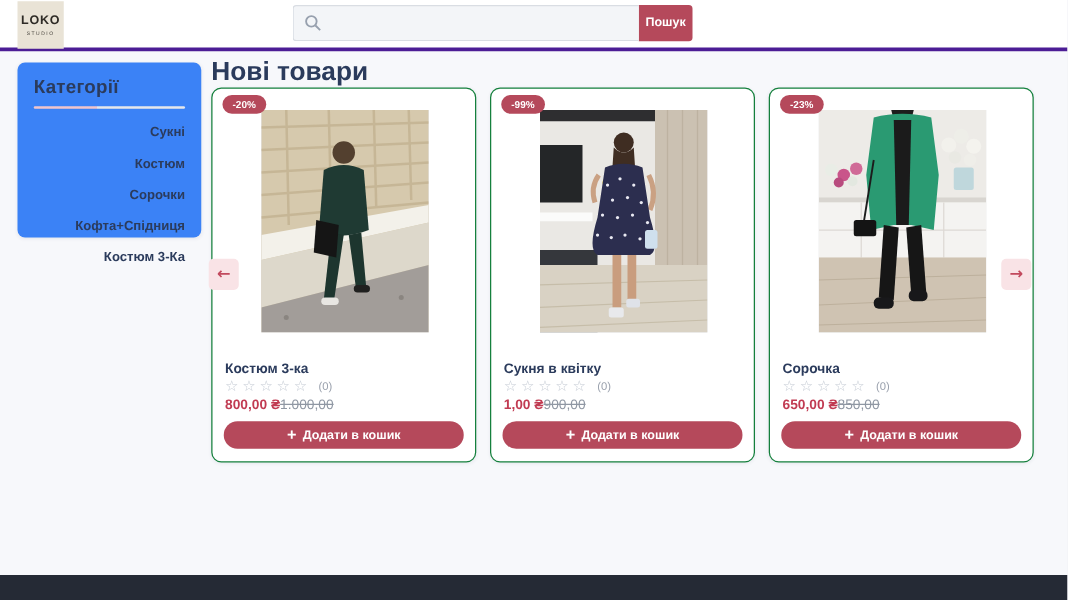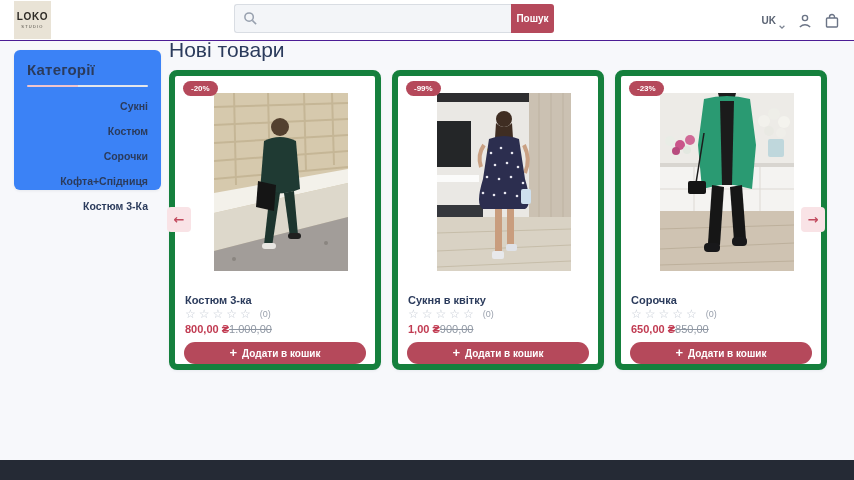--- a/index.html
+++ b/index.html
@@ -1,20 +1,20 @@
 <!DOCTYPE html>
 <html><head>
 <meta charset="utf-8">
 <style>
   * { margin:0; padding:0; box-sizing:border-box; }
   body { font-family:"Liberation Sans", sans-serif; background:#e9ebef; }
   .page { position:relative; width:854px; height:480px; background:#f7f8fb; overflow:hidden; }
 
   
-  .header { position:absolute; left:0; top:0; width:854px; height:41px; background:#ffffff; border-bottom:1px solid #4c1d95; z-index:5; }
+  .header { position:absolute; left:0; top:0; width:854px; height:41px; background:#ffffff; border-bottom:3px solid #4c1d95; z-index:5; }
   .logo { position:absolute; left:14px; top:1px; width:37px; height:38px; background:#e9e3d6; display:flex; flex-direction:column; align-items:center; justify-content:center; cursor:pointer; }
   .logo-main { font-size:10px; font-weight:bold; letter-spacing:0.6px; color:#2e2b26; line-height:10px; }
   .logo-sub { font-size:4px; letter-spacing:1.2px; color:#4a463f; margin-top:2px; }
   .search-wrap { position:absolute; left:234px; top:4px; width:320px; height:29px; display:flex; }
   .search-input-box { position:relative; flex:1; }
   .search-input { width:100%; height:29px; background:#f3f5f8; border:1px solid #d9dde3; border-right:none; border-radius:3px 0 0 3px; padding:0 8px 0 30px; font-size:12px; color:#40485a; outline:none; font-family:"Liberation Sans",sans-serif; }
   .search-icon { position:absolute; left:9px; top:7px; width:15px; height:15px; color:#97a0ae; pointer-events:none; }
   .search-btn { width:43px; height:29px; background:#b5495b; color:#ffffff; border:none; border-radius:0 3px 3px 0; font-size:10px; font-weight:bold; cursor:pointer; font-family:"Liberation Sans",sans-serif; }
   .header-right { position:absolute; right:14px; top:0; height:41px; display:flex; align-items:center; gap:11px; }
   .lang { display:flex; align-items:center; gap:2px; cursor:pointer; }
@@ -22,23 +22,23 @@
   .lang-caret { width:8px; height:8px; color:#7d8593; }
   .hicon { width:16px; height:16px; color:#6b7486; cursor:pointer; }
 
   
   .sidebar { position:absolute; left:14px; top:50px; width:147px; height:140px; background:#3b82f6; border-radius:6px; box-shadow:0 1px 3px rgba(40,50,80,.08); padding:11px 13px; z-index:2; }
   .sidebar-title { font-size:15px; font-weight:bold; color:#2b3b5c; letter-spacing:.2px; }
   .sidebar-divider { height:2px; margin-top:7px; background:linear-gradient(to right,#f1c5cc 0%,#f1c5cc 42%,#e5e7eb 42%,#e5e7eb 100%); border-radius:1px; }
   .sidebar-item { font-size:10.5px; font-weight:bold; color:#2b3b5c; margin-top:13px; cursor:pointer; white-space:nowrap;text-align:right; }
 
   
-  .page-title { position:absolute; left:169px; top:38px; font-size:21px; font-weight:normal; color:#2b3b5c; z-index:2; }
+  .page-title { position:absolute; left:169px; top:46px; font-size:21px; font-weight:bold; color:#2b3b5c; z-index:2; }
   .cards { position:absolute; left:169px; top:70px; display:flex; gap:11px; z-index:2; }
-  .card { position:relative; width:212px; height:300px; background:#ffffff; border:6px solid #15803d; border-radius:8px; box-shadow:0 1px 3px rgba(40,50,80,.07); }
+  .card { position:relative; width:212px; height:300px; background:#ffffff; border:1px solid #15803d; border-radius:8px; box-shadow:0 1px 3px rgba(40,50,80,.07); }
   .badge { position:absolute; left:8px; top:5px; background:#b5495b; color:#ffffff; font-size:8px; font-weight:bold; padding:3px 8px; border-radius:9px; z-index:3; }
   .photo { position:absolute; left:39px; top:17px; width:134px; height:178px; overflow:hidden; background:#ddd; }
   .photo svg { display:block; }
   .card-title { position:absolute; left:10px; top:218px; font-size:11px; font-weight:bold; color:#2b3b5c; }
   .stars-row { position:absolute; left:10px; top:232px; display:flex; align-items:center; gap:6px; }
   .stars { font-size:12px; color:#c6ccd5; letter-spacing:3px; line-height:12px; }
   .rating-count { font-size:9px; color:#9aa1ad; }
   .price-row { position:absolute; left:10px; top:247px; display:flex; align-items:baseline; gap:0; }
   .price { font-size:11px; font-weight:bold; color:#c13b52; }
   .old-price { font-size:11px; color:#8f97a3; text-decoration:line-through; }
@@ -69,42 +69,20 @@
           <svg width="15" height="15" viewBox="0 0 16 16" fill="none" stroke="currentColor" stroke-width="1.6">
               <circle cx="6.5" cy="6.5" r="4.5"></circle>
               <line x1="10" y1="10" x2="14" y2="14"></line>
             </svg>
         </span>
         <input class="search-input" type="text" placeholder="" style="">
       </div>
       <button class="search-btn">Пошук</button>
     </div>
 
-    <div class="header-right">
-      <div class="lang">
-        <span class="lang-label">UK</span>
-        <span class="lang-caret">
-          <svg width="8" height="8" viewBox="0 0 10 10" fill="none" stroke="currentColor" stroke-width="1.6">
-              <polyline points="2,3.5 5,6.5 8,3.5"></polyline>
-            </svg>
-        </span>
-      </div>
-      <span class="hicon">
-        <svg width="16" height="16" viewBox="0 0 16 16" fill="none" stroke="currentColor" stroke-width="1.4">
-            <circle cx="8" cy="5" r="2.6"></circle>
-            <path d="M2.8,14 Q8,9.5 13.2,14"></path>
-          </svg>
-      </span>
-      <span class="hicon">
-        <svg width="16" height="16" viewBox="0 0 16 16" fill="none" stroke="currentColor" stroke-width="1.4">
-            <rect x="2.5" y="5" width="11" height="9" rx="1"></rect>
-            <path d="M5.5,5 V4 a2.5,2.5 0 0 1 5,0 V5"></path>
-          </svg>
-      </span>
-    </div>
   </div>
 
   <div class="sidebar">
     <div class="sidebar-title">Категорії</div>
     <div class="sidebar-divider"></div>
     <div class="sidebar-item">Сукні</div>
     <div class="sidebar-item">Костюм</div>
     <div class="sidebar-item">Сорочки</div>
     <div class="sidebar-item">Кофта+Спідниця</div>
     <div class="sidebar-item">Костюм 3-Ка</div>

